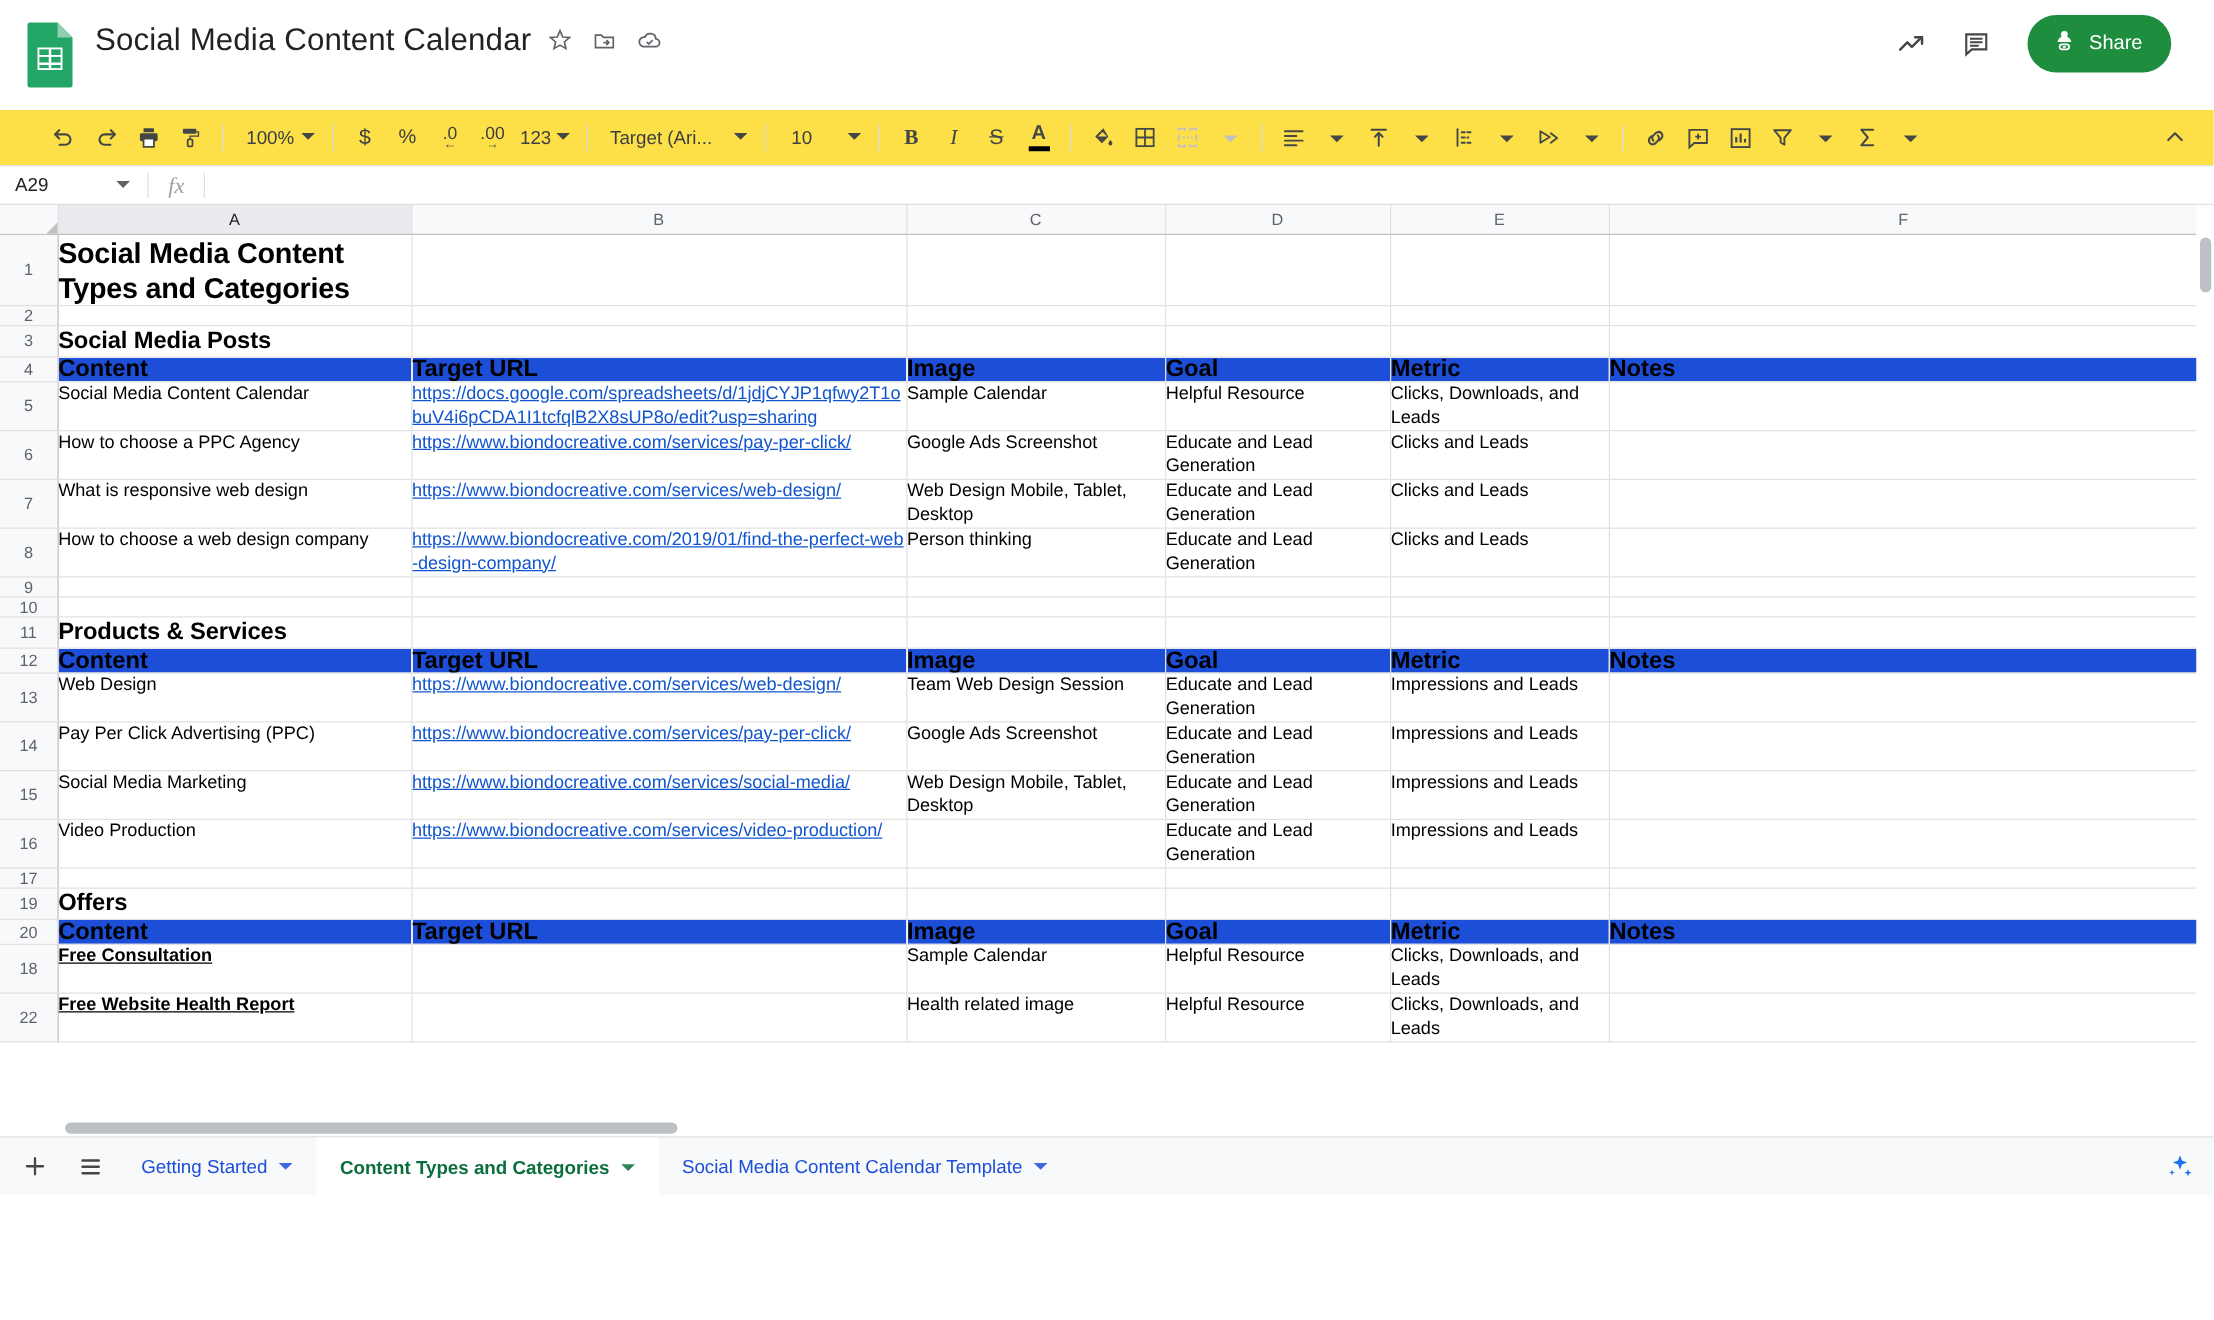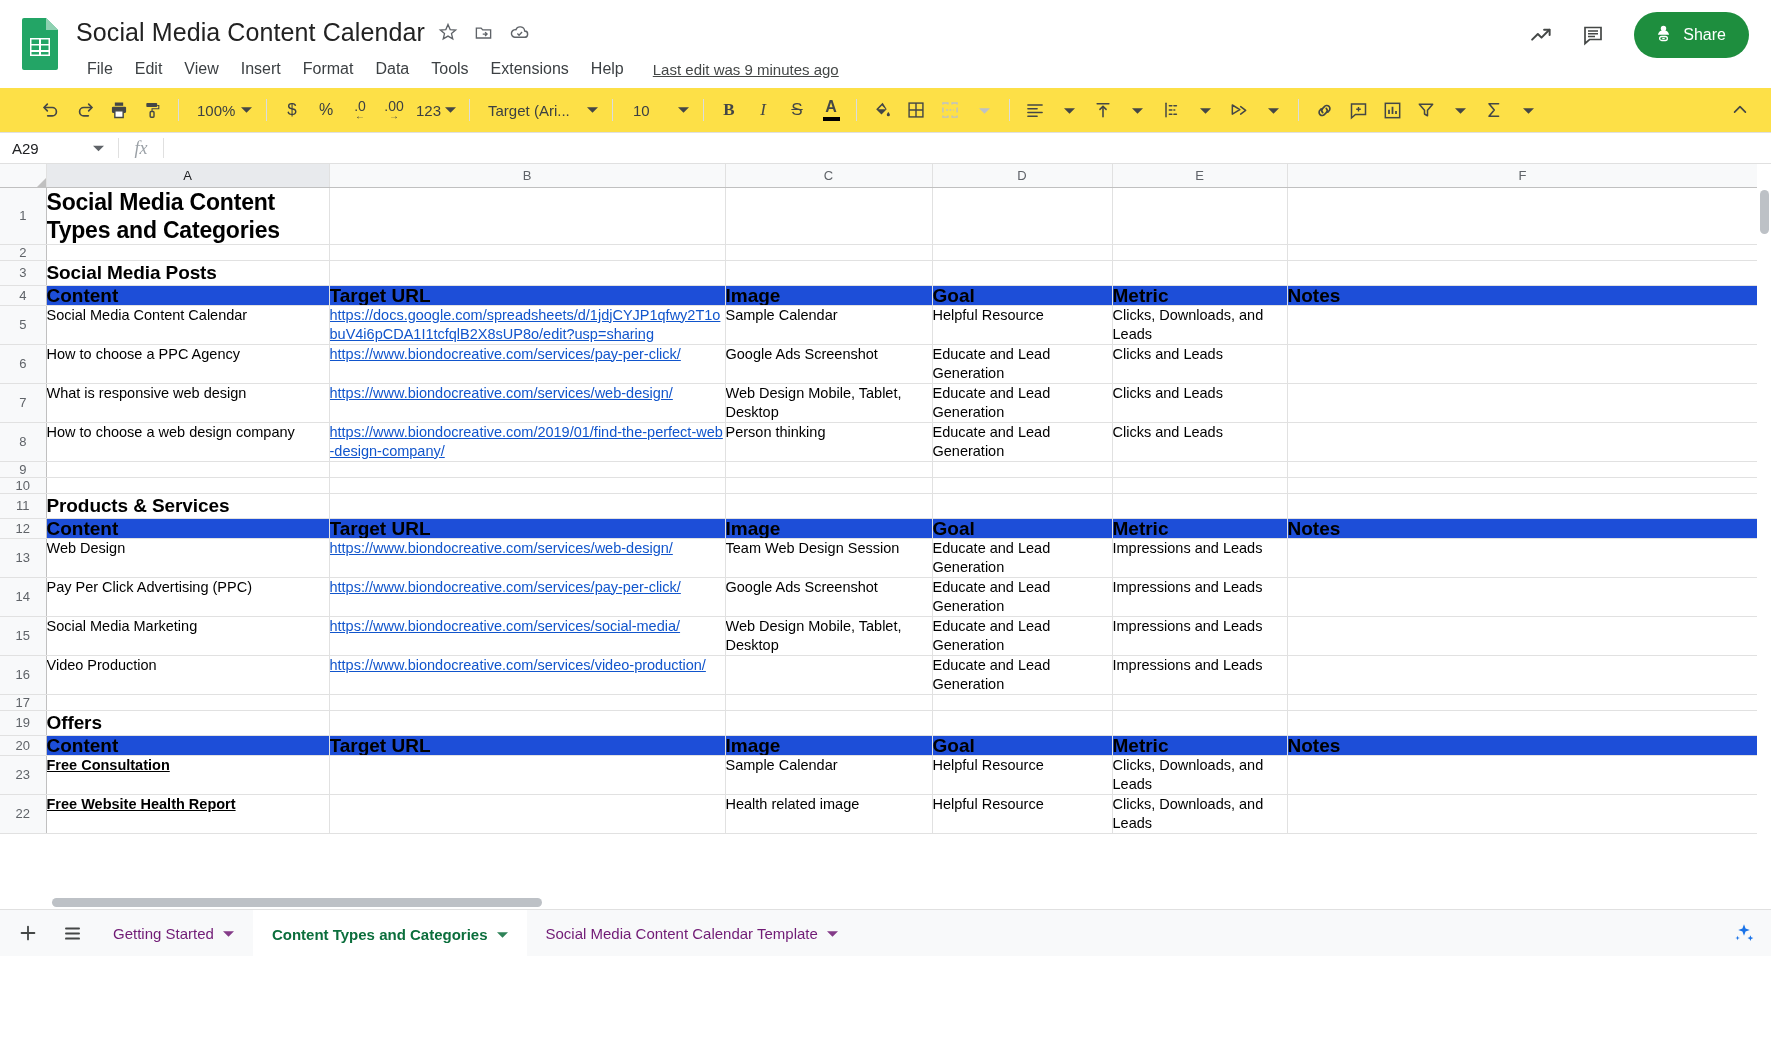--- a/index.html
+++ b/index.html
@@ -21,21 +21,21 @@
   .logo svg { display:block; }
   .title-block { flex: 1 1 auto; min-width: 0; padding-top: 2px; }
   .title-row { display: flex; align-items: center; gap: 10px; height: 40px; }
   .doc-title { font-size: 25px; color: #222; letter-spacing: .1px; font-weight: 400; white-space: nowrap; }
   .title-icon { width: 26px; height: 26px; display:flex; align-items:center; justify-content:center; color:#5f6368; cursor:pointer; }
   .title-icon svg { display:block; }
   .menubar { display: flex; align-items: center; gap: 0px; height: 30px; margin-top: 2px; }
   .menu-item { font-size: 16px; color: #3c4043; padding: 3px 11px; border-radius: 4px; cursor: pointer; white-space: nowrap; }
   .last-edit { font-size: 15px; color: #444746; margin-left: 18px; text-decoration: underline; cursor: pointer; white-space: nowrap; }
 
-  .top-right { position: absolute; right: 22px; top: 12px; display: flex; align-items: center; gap: 6px; }
+  .top-right { position: absolute; right: 34px; top: 12px; display: flex; align-items: center; gap: 6px; }
   .tr-icon { width: 46px; height: 46px; border-radius: 50%; display: flex; align-items: center; justify-content: center; color: #444746; cursor: pointer; }
   .share-btn {
     height: 46px; background: #1e8e3e; color: #fff; border-radius: 24px;
     display: flex; align-items: center; gap: 9px; padding: 0 23px 0 19px;
     font-size: 16px; font-weight: 500; cursor: pointer; margin-left: 12px;
   }
 
   
   .toolbar {
     height: 44px; display: flex; align-items: center; padding: 0 10px 0 34px;
@@ -103,21 +103,21 @@
   .hthumb { position:absolute; left:6px; bottom:2px; width:490px; height:9px; background:#bdc1c6; border-radius:6px; }
 
   
   .sheetbar {
     height: 47px; flex: 0 0 auto; display:flex; align-items:stretch;
     background:#f8f9fa; border-top:1px solid #e0e0e0; position:relative; padding-left: 6px;
   }
   .sb-icon { width:44px; display:flex; align-items:center; justify-content:center; color:#444746; cursor:pointer;}
   .tabs { display:flex; align-items:stretch; }
   .tab {
-    display:flex; align-items:center; gap:9px; padding: 0 19px; font-size:15px; color:#701a75;
+    display:flex; align-items:center; gap:9px; padding: 0 19px; font-size:15px; color:#1d4ed8;
     cursor:pointer; position:relative; white-space:nowrap;
   }
   .tab.active { background:#fff; color:#0b6e3c; font-weight:700; border-top:2px solid transparent; }
   .tab .tcaret { opacity:.85; }
   .sheetbar-right { position:absolute; right:10px; top:0; bottom:0; display:flex; align-items:center; }
   .explore { width:34px;height:34px;border-radius:50%;display:flex;align-items:center;justify-content:center;cursor:pointer;color:#1a73e8;}
 </style>
 </head>
 <body>
 
@@ -151,32 +151,20 @@
             <path d="M3 6.5h6l2 2.2h10v10.3H3z"></path>
             <path d="M11 14h5M14 11.5l2.5 2.5L14 16.5"></path>
           </svg>
         </span>
         <span class="title-icon">
           <svg width="21" height="21" viewBox="0 0 24 24" fill="none" stroke="currentColor" stroke-width="1.6">
             <path d="M6.5 17.5h11a3.6 3.6 0 0 0 .4-7.2 5.2 5.2 0 0 0-10-1.5A3.9 3.9 0 0 0 6.5 17.5z"></path>
             <path d="M9.6 13.2l1.9 1.9 3.4-3.6" stroke-width="1.5"></path>
           </svg>
         </span>
-      </div>
-      <div class="menubar">
-        <span class="menu-item">File</span>
-        <span class="menu-item">Edit</span>
-        <span class="menu-item">View</span>
-        <span class="menu-item">Insert</span>
-        <span class="menu-item">Format</span>
-        <span class="menu-item">Data</span>
-        <span class="menu-item">Tools</span>
-        <span class="menu-item">Extensions</span>
-        <span class="menu-item">Help</span>
-        <span class="last-edit">Last edit was 9 minutes ago</span>
       </div>
     </div>
 
     <div class="top-right">
       <span class="tr-icon">
         <svg width="25" height="25" viewBox="0 0 24 24" fill="none" stroke="currentColor" stroke-width="1.9" stroke-linecap="round" stroke-linejoin="round">
           <polyline points="3,16 8.5,10.5 12,14 19.5,6.5"></polyline>
           <polyline points="14.5,6.5 19.8,6.5 19.8,11.6"></polyline>
         </svg>
       </span>
@@ -629,21 +617,21 @@
           <tr>
             <td class="rowhead">20</td>
             <td class="cell hdr">Content</td>
             <td class="cell hdr">Target URL</td>
             <td class="cell hdr">Image</td>
             <td class="cell hdr">Goal</td>
             <td class="cell hdr">Metric</td>
             <td class="cell hdr">Notes</td>
           </tr>
           <tr>
-            <td class="rowhead">23</td>
+            <td class="rowhead">18</td>
             <td class="cell bold-underline">Free Consultation</td>
             <td class="cell"></td>
             <td class="cell">Sample Calendar</td>
             <td class="cell">Helpful Resource</td>
             <td class="cell">Clicks, Downloads, and Leads</td>
             <td class="cell"></td>
           </tr>
           <tr>
             <td class="rowhead">22</td>
             <td class="cell bold-underline">Free Website Health Report</td>

